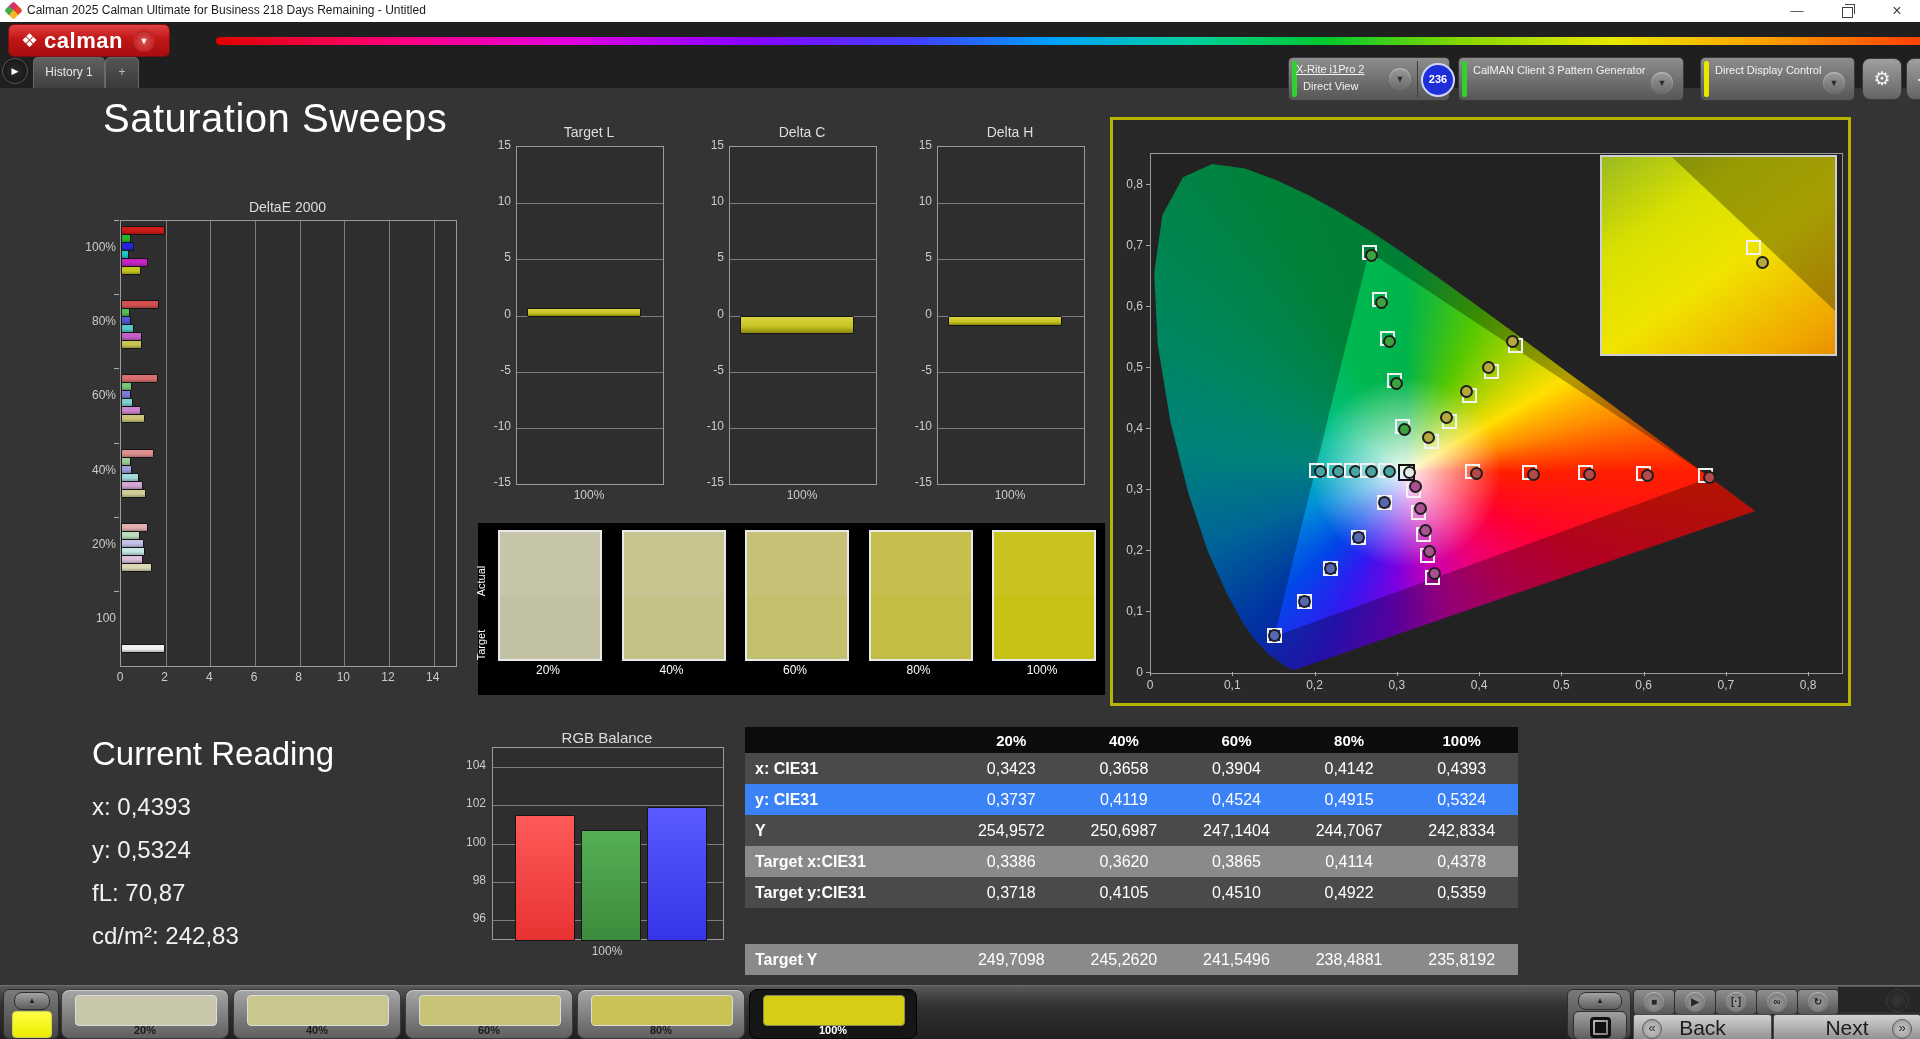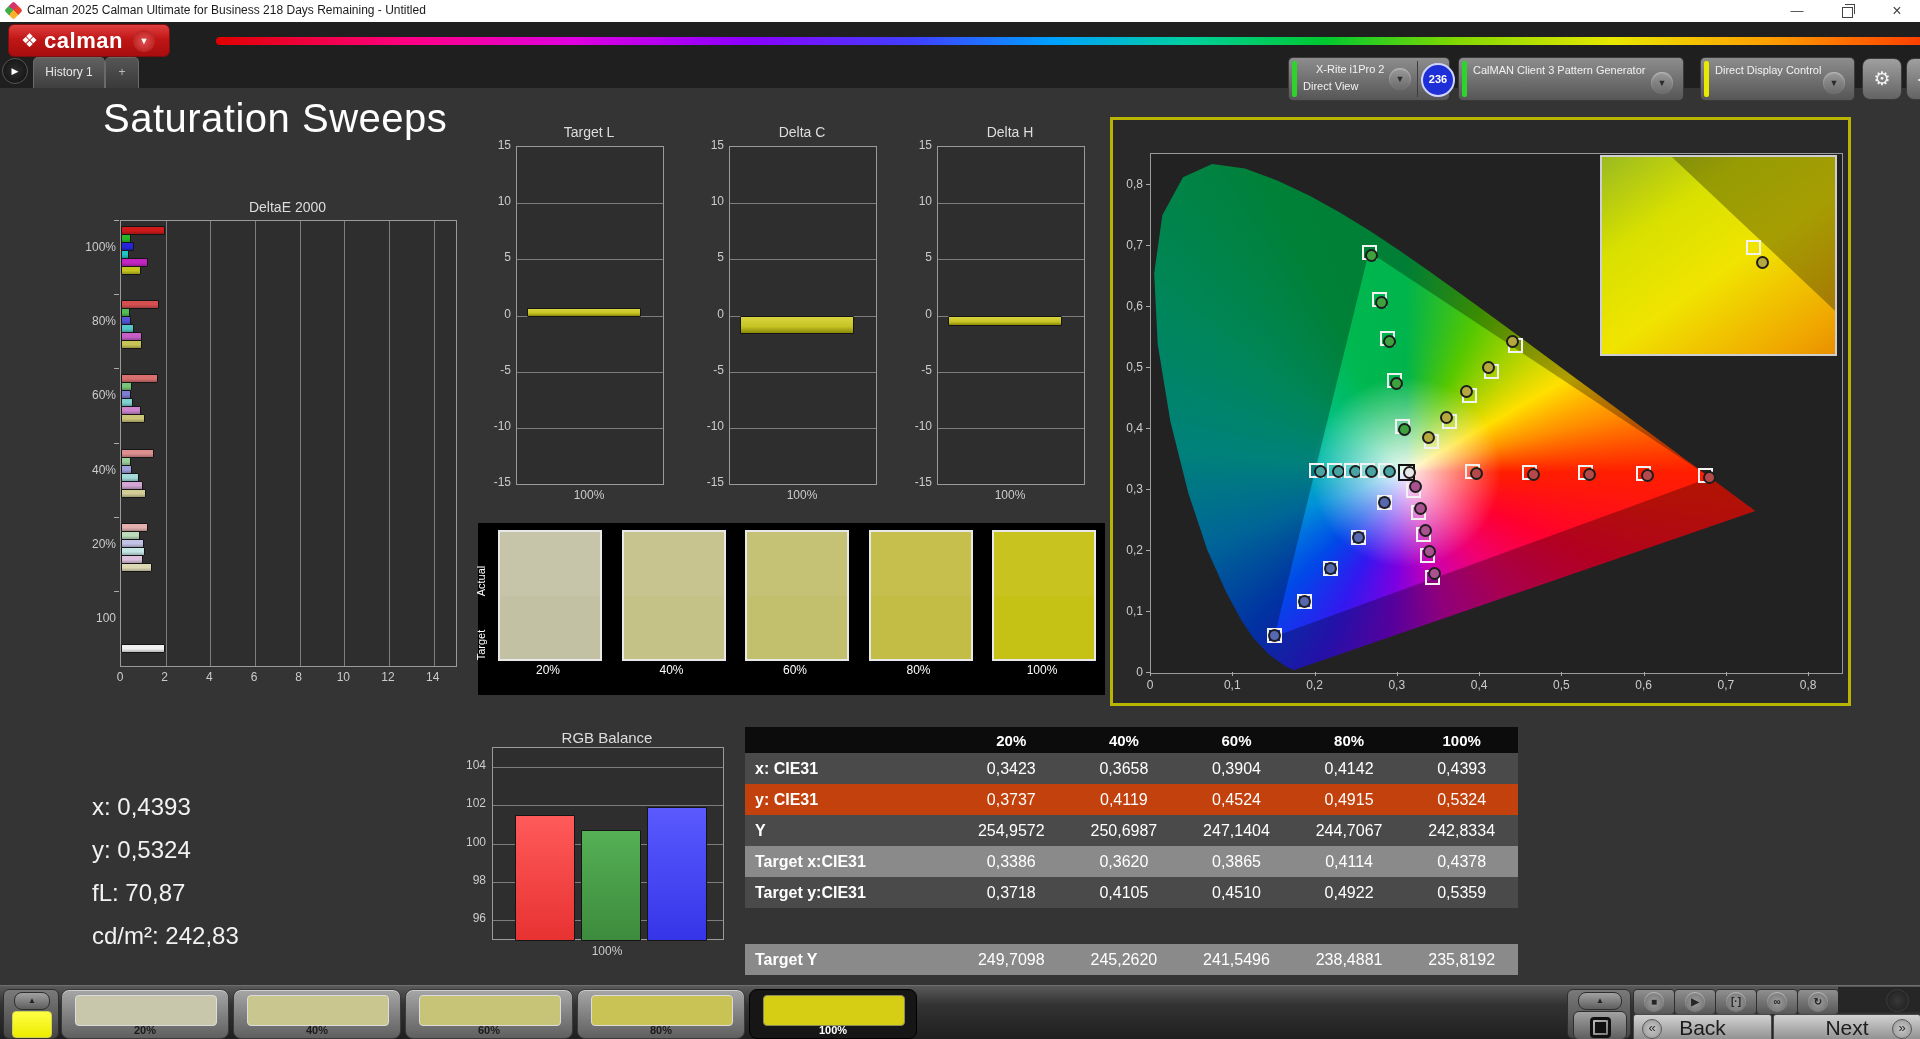--- a/index.html
+++ b/index.html
@@ -104,21 +104,21 @@
       <span class="dd">▼</span>
     </div>
     <div class="abs" id="rainbow"></div>
 
     <div class="abs" id="histbtn">▶</div>
     <div class="abs tab" style="left:33px;width:70px;line-height:28px;">History 1</div>
     <div class="abs tab" style="left:105px;width:32px;line-height:28px;background:linear-gradient(#555,#3a3a3a);color:#bbb;">+</div>
 
     <div class="abs drop" style="left:1288px;width:160px;">
       <div class="bar" style="background:#2ed32e;"></div>
-      <div class="abs" style="left:27px;top:5px;">X-Rite i1Pro 2</div>
+      <div class="abs" style="left:7px;top:5px;text-decoration:underline;">X-Rite i1Pro 2</div>
       <div class="abs" style="left:14px;top:22px;">Direct View</div>
       <div class="arrow" style="left:100px;top:10px;">▼</div>
       <div class="abs" style="left:128px;top:3px;width:1px;height:36px;background:#3d3d3d;"></div>
       <div class="badge" style="left:132px;top:5px;">236</div>
     </div>
 
     <div class="abs drop" style="left:1458px;width:224px;">
       <div class="bar" style="background:#2ed32e;"></div>
       <div class="abs" style="left:14px;top:6px;width:180px;">CalMAN Client 3 Pattern Generator</div>
       <div class="arrow" style="left:192px;top:14px;">▼</div>
@@ -401,20 +401,21 @@
         <div class="alabel" style="left: 2px; top: 56.5294px; width: 28px; text-align: right;">0,8</div>
         <div style="position: absolute; left: 33px; top: 63.5294px; width: 4px; height: 1px; background: rgb(170, 170, 170);"></div>
       </div>
     <div class="abs" id="cieinset">
       <div class="dark"></div>
       <div class="sqmark" style="left:62%;top:42%;"></div>
       <div class="cirmark" style="left:66%;top:50%;background:#b5a83e;"></div>
     </div>
   </div>
 
+  <div class="abs" style="left:92px;top:735px;color:#fff;font-size:33px;font-weight:300;">Current Reading</div>
   <div class="reading-line" style="top:793px;">x: 0,4393</div>
   <div class="reading-line" style="top:836px;">y: 0,5324</div>
   <div class="reading-line" style="top:879px;">fL: 70,87</div>
   <div class="reading-line" style="top:922px;">cd/m²: 242,83</div>
 
   <div class="abs" id="rgbchart">
     <div class="abs ctitle" style="left:492px;top:729px;width:230px;font-size:15px;">RGB Balance</div>
     <div class="abs plot" id="rgb-plot" style="left:492px;top:747px;width:230px;height:191px;">
         <div class="gridh" style="top: 19.1px;"></div>
         <div class="gridh" style="top: 57.3px;"></div>
@@ -445,21 +446,21 @@
         <div class="tcell" style="width: 112.6px; justify-content: center;">100%</div>
       </div>
       <div class="trow" style="height: 31px; background: rgb(74, 74, 74); font-size: 16px;">
         <div class="tcell" style="width: 210px; font-weight: 700;">x: CIE31</div>
         <div class="tcell" style="width: 112.6px; justify-content: center;">0,3423</div>
         <div class="tcell" style="width: 112.6px; justify-content: center;">0,3658</div>
         <div class="tcell" style="width: 112.6px; justify-content: center;">0,3904</div>
         <div class="tcell" style="width: 112.6px; justify-content: center;">0,4142</div>
         <div class="tcell" style="width: 112.6px; justify-content: center;">0,4393</div>
       </div>
-      <div class="trow" style="height: 31px; background: #c2410c; font-size: 16px;">
+      <div class="trow" style="height: 31px; background: #3b82f6; font-size: 16px;">
         <div class="tcell" style="width: 210px; font-weight: 700;">y: CIE31</div>
         <div class="tcell" style="width: 112.6px; justify-content: center;">0,3737</div>
         <div class="tcell" style="width: 112.6px; justify-content: center;">0,4119</div>
         <div class="tcell" style="width: 112.6px; justify-content: center;">0,4524</div>
         <div class="tcell" style="width: 112.6px; justify-content: center;">0,4915</div>
         <div class="tcell" style="width: 112.6px; justify-content: center;">0,5324</div>
       </div>
       <div class="trow" style="height: 31px; background: rgb(74, 74, 74); font-size: 16px;">
         <div class="tcell" style="width: 210px; font-weight: 700;">Y</div>
         <div class="tcell" style="width: 112.6px; justify-content: center;">254,9572</div>

